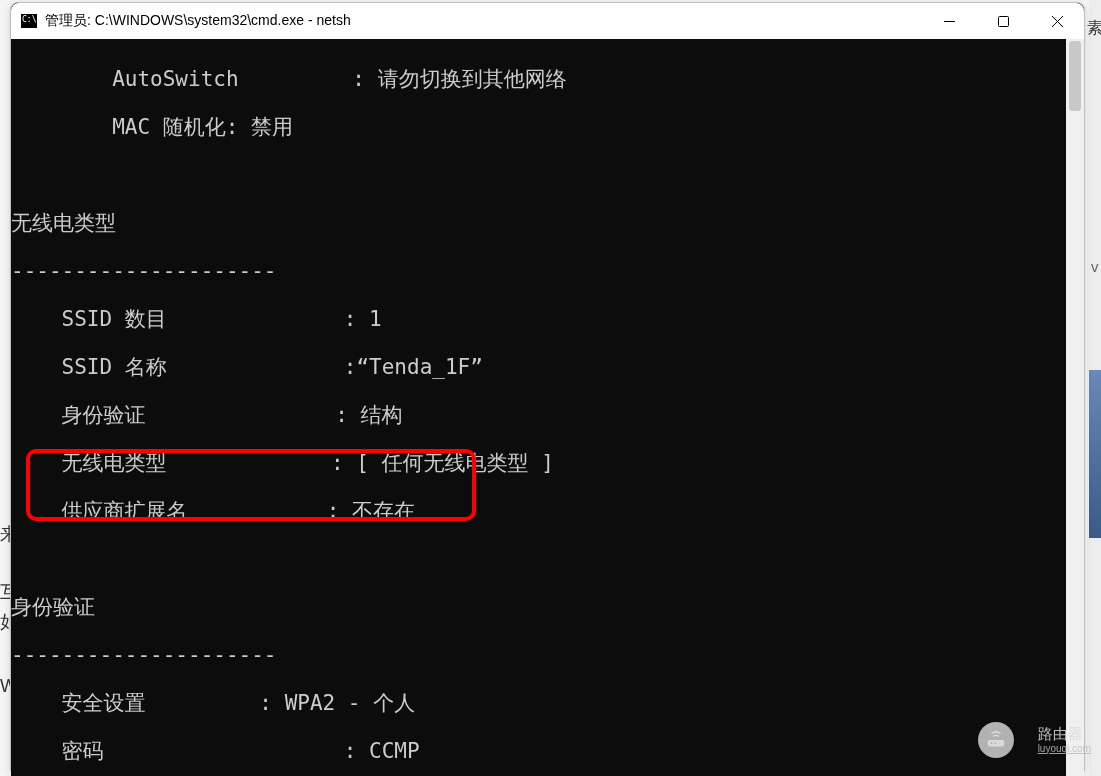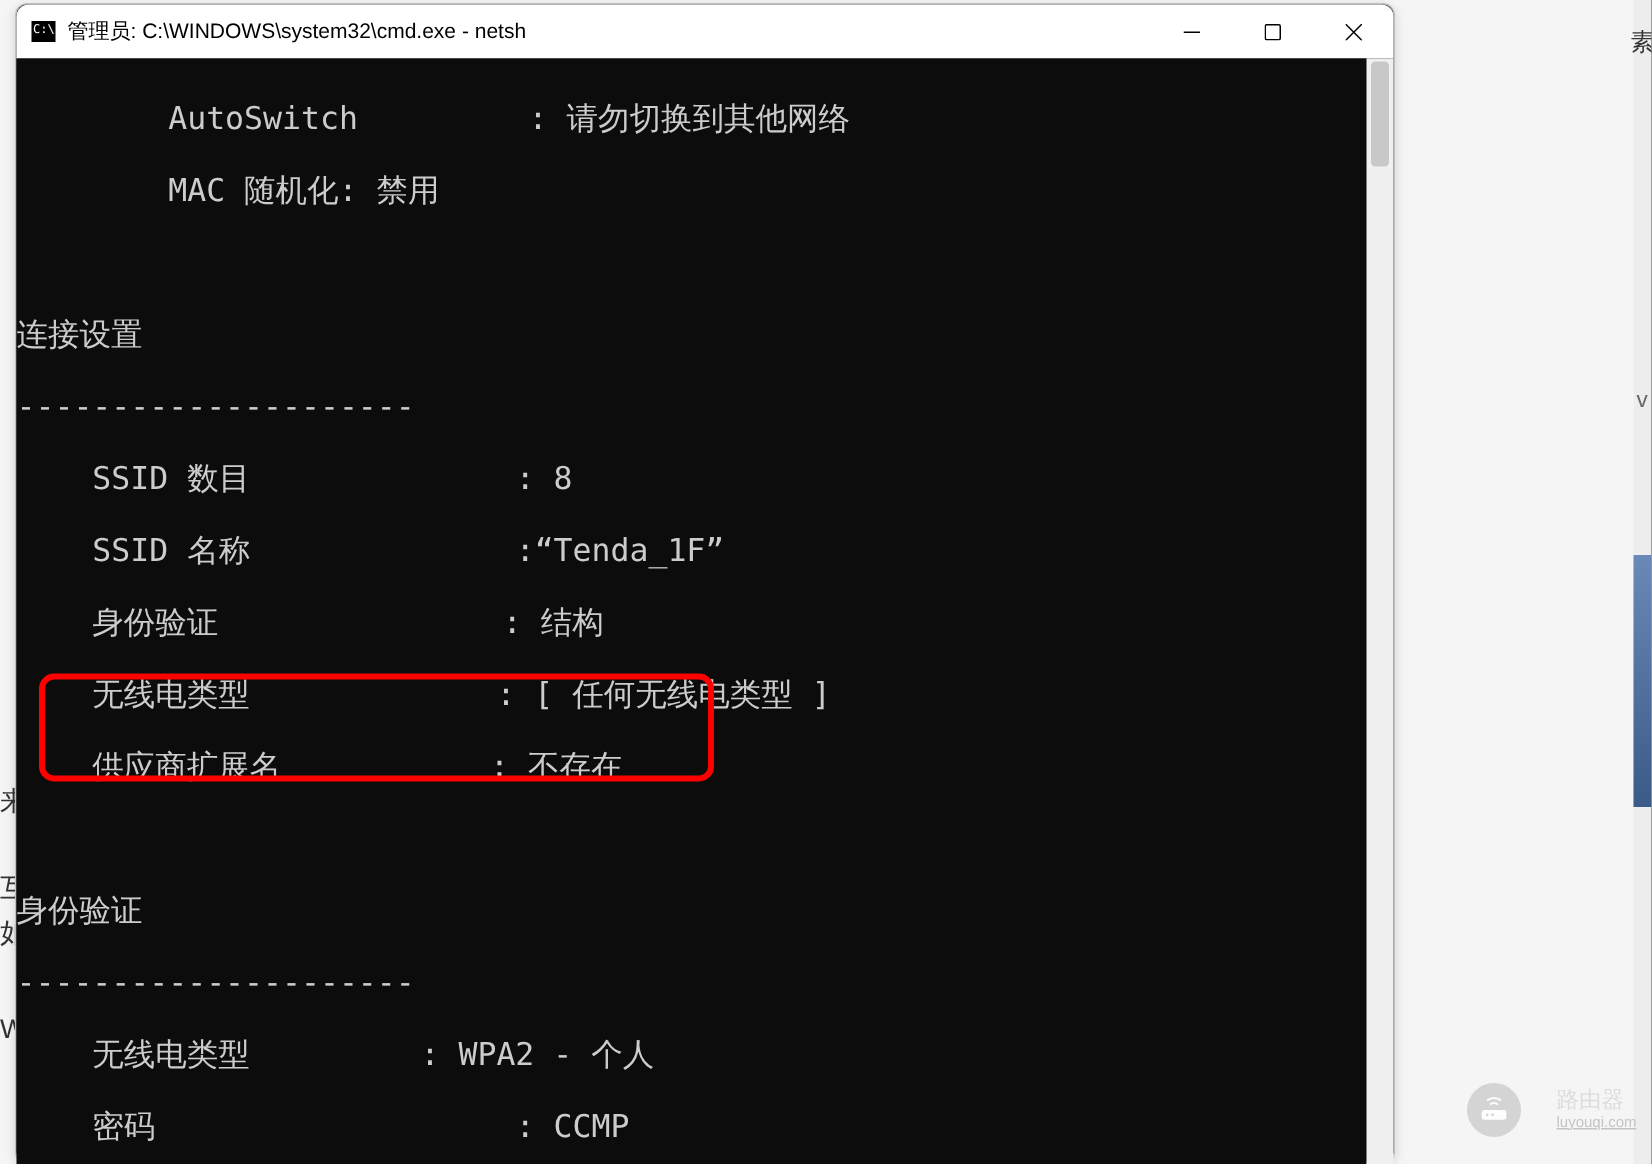--- a/index.html
+++ b/index.html
@@ -8,21 +8,21 @@
     height: 776px;
     background: #f5f5f5;
     font-family: "Segoe UI", Arial, sans-serif;
     position: relative;
     overflow: hidden;
   }
   .window {
     position: absolute;
     left: 10px;
     top: 2px;
-    width: 920px;
+    width: 1075px;
     height: 774px;
     background: #0c0c0c;
     border: 1px solid #bfbfbf;
     border-radius: 8px;
     display: flex;
     flex-direction: column;
     box-shadow: 0 2px 8px rgba(0,0,0,0.15);
   }
   .titlebar {
     height: 36px;
@@ -188,41 +188,41 @@
   </div>
 
   <div class="terminal-area">
     <div class="terminal">
 <span>        AutoSwitch         : 请勿切换到其他网络</span>
 
 <span>        MAC 随机化: 禁用</span>
 
 <span></span>
 
-<span>连接设置</span>
+<span>无线电类型</span>
 
 <span>---------------------</span>
 
-<span>    SSID 数目              : 8</span>
+<span>    SSID 数目              : 1</span>
 
 <span>    SSID 名称              :“Tenda_1F”</span>
 
 <span>    身份验证               : 结构</span>
 
 <span>    无线电类型             : [ 任何无线电类型 ]</span>
 
 <span>    供应商扩展名           : 不存在</span>
 
 <span></span>
 
 <span>身份验证</span>
 
 <span>---------------------</span>
 
-<span>    无线电类型         : WPA2 - 个人</span>
+<span>    安全设置         : WPA2 - 个人</span>
 
 <span>    密码                   : CCMP</span>
 
 
 
 
 
 
 
 

